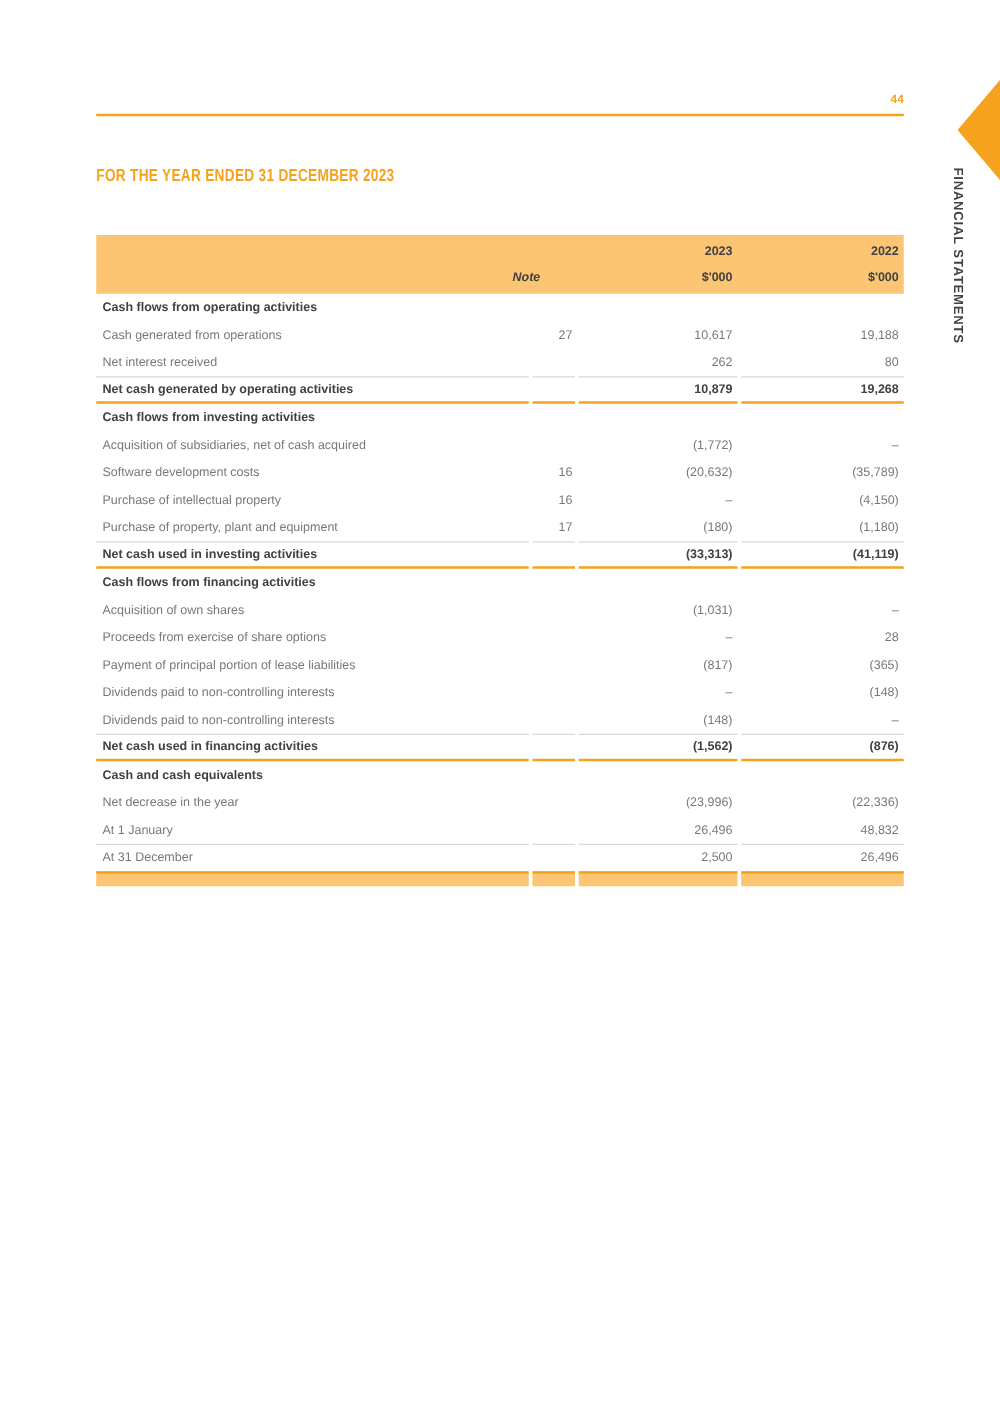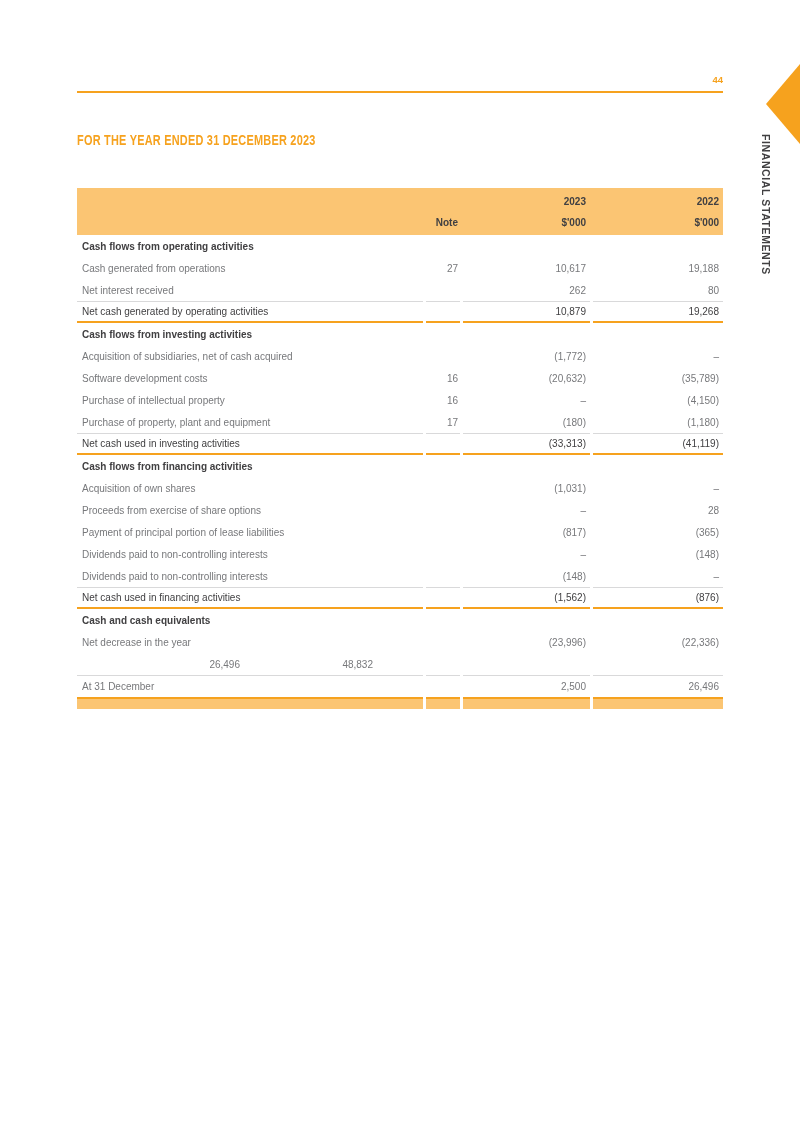--- a/index.html
+++ b/index.html
@@ -24,34 +24,34 @@
 
   .doc-title{position:absolute;top:106px;left:77px;font-size:15px;font-weight:700;color:var(--text-dark);white-space:nowrap;}
   .doc-subtitle{position:absolute;top:132px;left:77px;font-size:14px;font-weight:700;color:var(--accent);white-space:nowrap;}
   .condensed{display:inline-block;transform:scaleX(0.78);transform-origin:0 50%;letter-spacing:0.3px;}
 
   
   .cf-table{position:absolute;top:188px;left:77px;width:646px;font-size:10px;color:var(--text-gray);}
   .thead{position:relative;height:47px;background:var(--band);color:var(--text-dark);font-weight:700;}
   .thead .h-year1{position:absolute;top:8px;right:137px;}
   .thead .h-year2{position:absolute;top:8px;right:4px;}
-  .thead .h-note{position:absolute;bottom:7px;left:349px;width:34px;text-align:right;padding-right:2px;}
+  .thead .h-note{position:absolute;bottom:7px;left:333px;width:34px;text-align:left;padding-right:2px;font-style:italic;}
   .thead .h-unit1{position:absolute;bottom:7px;right:137px;}
   .thead .h-unit2{position:absolute;bottom:7px;right:4px;}
 
   .trow{display:flex;height:22px;}
   .cell{display:flex;align-items:center;height:100%;}
   .c-label{width:346px;padding-left:5px;justify-content:flex-start;}
   .c-note{width:34px;margin-left:3px;padding-right:2px;justify-content:flex-end;}
   .c-v1{width:127px;margin-left:3px;padding-right:4px;justify-content:flex-end;}
   .c-v2{width:130px;margin-left:3px;padding-right:4px;justify-content:flex-end;}
 
   .trow.section .c-label{color:var(--text-dark);font-weight:700;}
   .trow.total .cell{border-top:1px solid var(--line-gray);border-bottom:2px solid var(--accent);}
-  .trow.total .c-label,.trow.total .c-v1,.trow.total .c-v2{color:var(--text-dark);font-weight:400;}
+  .trow.total .c-label,.trow.total .c-v1,.trow.total .c-v2{color:var(--text-dark);font-weight:700;}
   .trow.closing .cell{border-top:1px solid var(--line-gray);}
 
   .tfoot{display:flex;height:12px;}
   .tfoot .fcell{height:100%;background:var(--band);border-top:2px solid var(--accent);}
   .tfoot .f-label{width:346px;}
   .tfoot .f-note{width:34px;margin-left:3px;}
   .tfoot .f-v1{width:127px;margin-left:3px;}
   .tfoot .f-v2{width:130px;margin-left:3px;}
 </style>
 </head>
@@ -184,20 +184,21 @@
           <div class="cell c-v1"></div>
           <div class="cell c-v2"></div>
         </div>
         <div class="trow data">
           <div class="cell c-label">Net decrease in the year</div>
           <div class="cell c-note"></div>
           <div class="cell c-v1">(23,996)</div>
           <div class="cell c-v2">(22,336)</div>
         </div>
         <div class="trow data">
+          <div class="cell c-label">At 1 January</div>
           <div class="cell c-note"></div>
           <div class="cell c-v1">26,496</div>
           <div class="cell c-v2">48,832</div>
         </div>
         <div class="trow closing">
           <div class="cell c-label">At 31 December</div>
           <div class="cell c-note"></div>
           <div class="cell c-v1">2,500</div>
           <div class="cell c-v2">26,496</div>
         </div>

